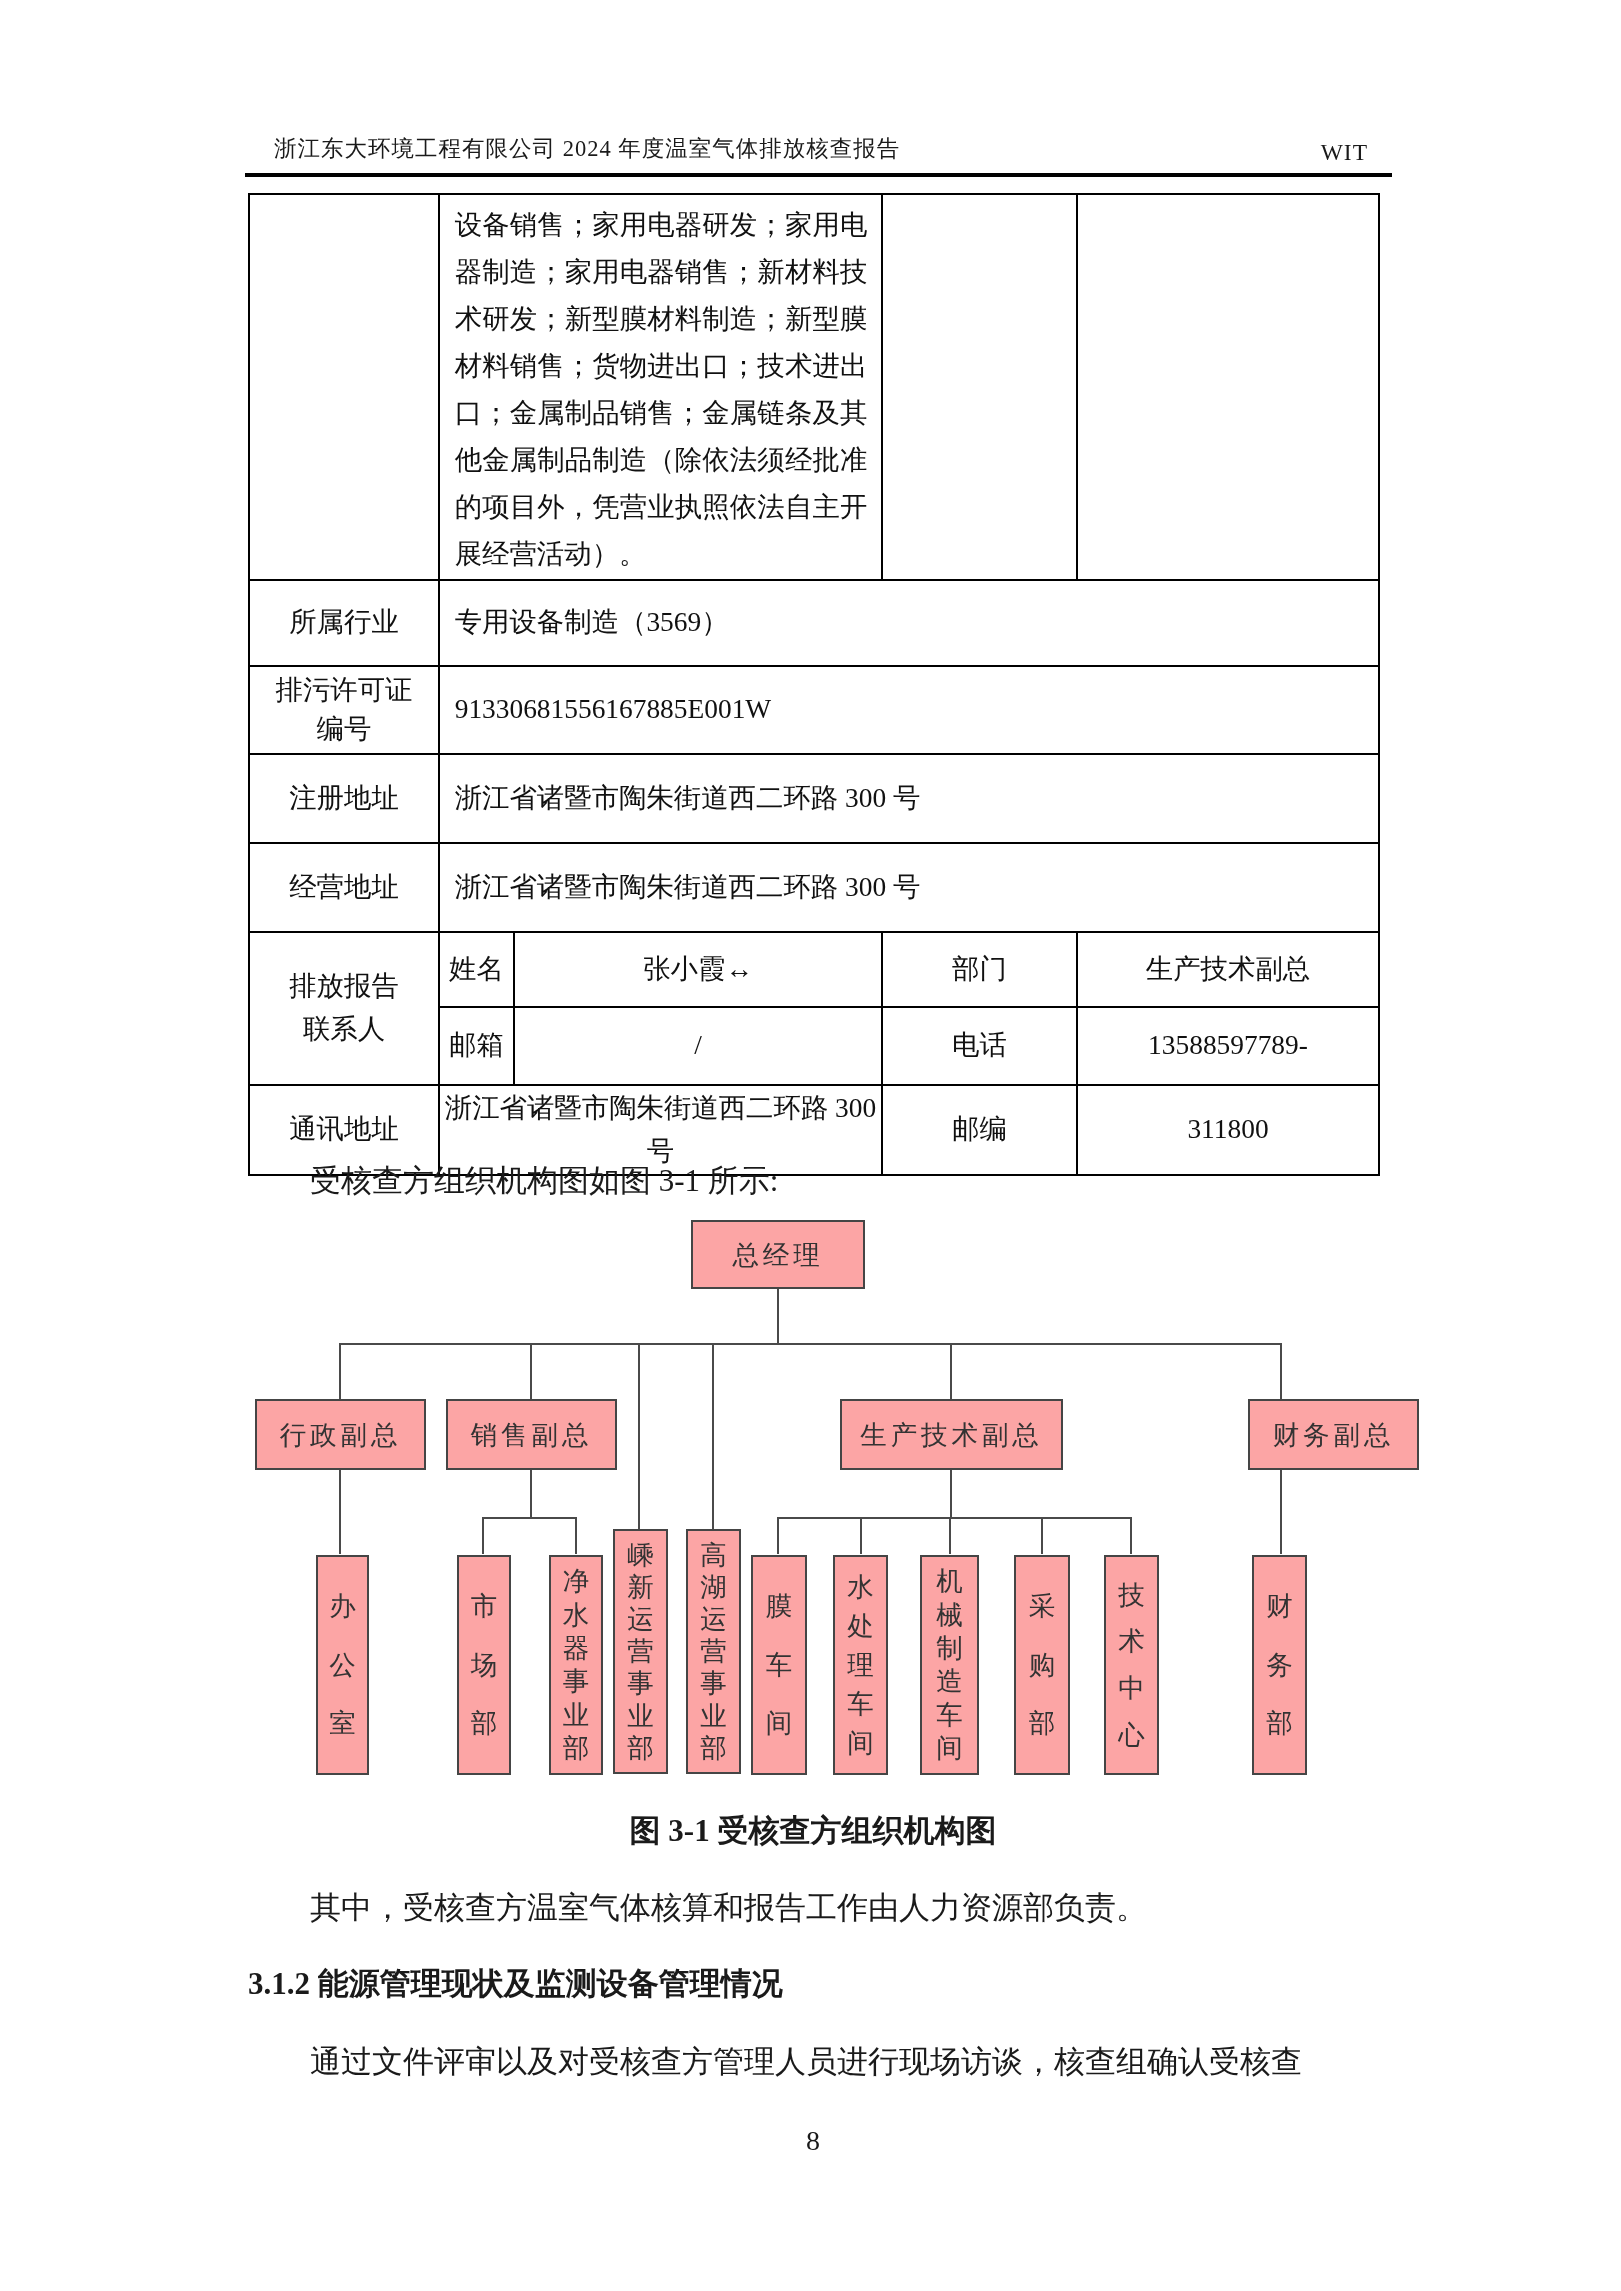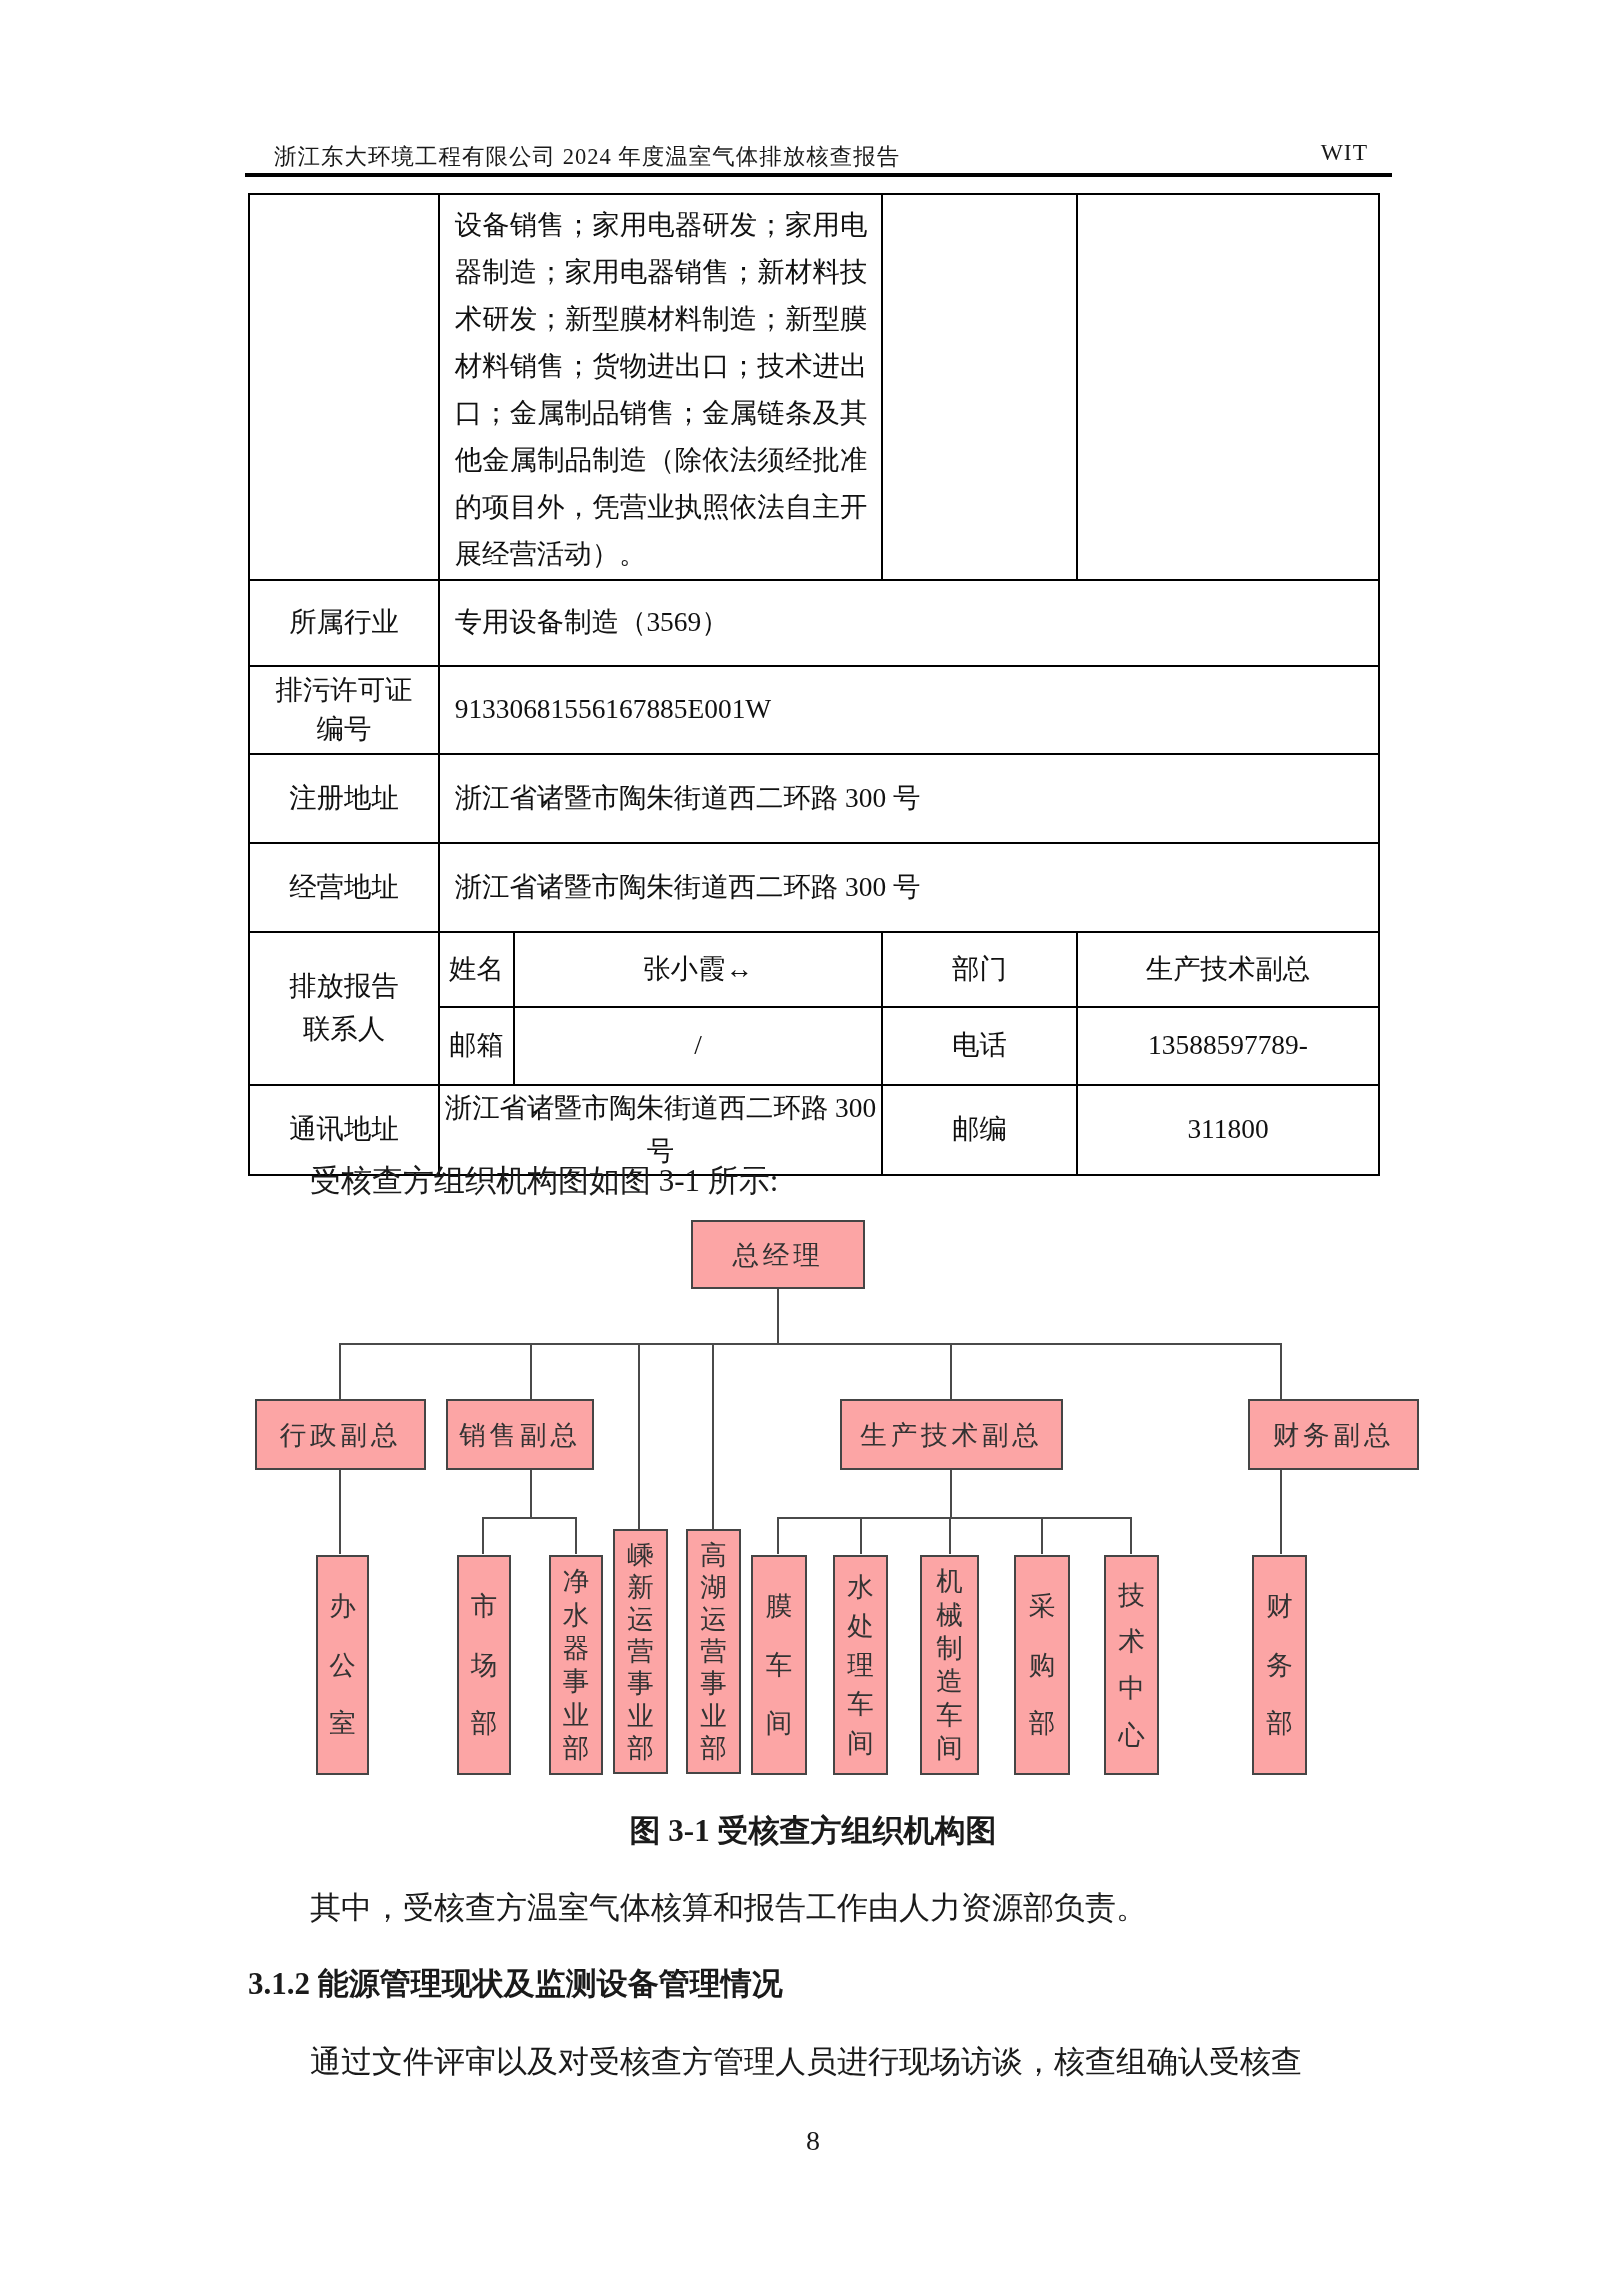--- a/index.html
+++ b/index.html
@@ -6,21 +6,21 @@
   .page{
     position:relative;
     width:1621px;height:2292px;
     background:#ffffff;
     margin:0 auto;
     font-family:"Liberation Serif","DejaVu Serif",serif;
     color:#1a1a1a;
     overflow:hidden;
   }
   
-  .hdr-title{position:absolute;left:274px;top:141px;font-size:22.5px;letter-spacing:1px;white-space:nowrap;}
+  .hdr-title{position:absolute;left:274px;top:133px;font-size:22.5px;letter-spacing:1px;white-space:nowrap;}
   .hdr-wit{position:absolute;right:253px;top:139px;font-size:23.5px;letter-spacing:1px;}
   .hdr-rule{position:absolute;left:245px;top:173px;width:1147px;height:3.9px;background:#000;}
   
   table.info{
     position:absolute;left:248px;top:193px;width:1130px;
     border-collapse:collapse;table-layout:fixed;
     font-size:27.4px;color:#111;
   }
   table.info td{border:2px solid #000;vertical-align:middle;overflow:hidden;}
   td.lbl{text-align:center;padding:0 24.5px;line-height:39px;}
@@ -130,21 +130,21 @@
     <div class="cline" style="left:950px;top:1469px;width:2px;height:48px;"></div>
     <div class="cline" style="left:777px;top:1517px;width:355px;height:2px;"></div>
     <div class="cline" style="left:777px;top:1519px;width:2px;height:35px;"></div>
     <div class="cline" style="left:860px;top:1519px;width:2px;height:35px;"></div>
     <div class="cline" style="left:949px;top:1519px;width:2px;height:35px;"></div>
     <div class="cline" style="left:1041px;top:1519px;width:2px;height:35px;"></div>
     <div class="cline" style="left:1130px;top:1519px;width:2px;height:35px;"></div>
     <div class="cline" style="left:1280px;top:1469px;width:2px;height:85px;"></div>
 
     <div class="node node-h" style="left:255px;top:1399px;width:171px;height:71px;">行政副总</div>
-    <div class="node node-h" style="left:446px;top:1399px;width:148px;height:71px;">销售副总</div>
+    <div class="node node-h" style="left:446px;top:1399px;width:171px;height:71px;">销售副总</div>
     <div class="node node-h" style="left:840px;top:1399px;width:223px;height:71px;">生产技术副总</div>
     <div class="node node-h" style="left:1248px;top:1399px;width:171px;height:71px;">财务副总</div>
 
     <div class="node" style="left:316px;top:1555px;width:53px;height:220px;">
         <div class="vtext">
           <span>办</span>
           <span>公</span>
           <span>室</span>
         </div>
       </div>

